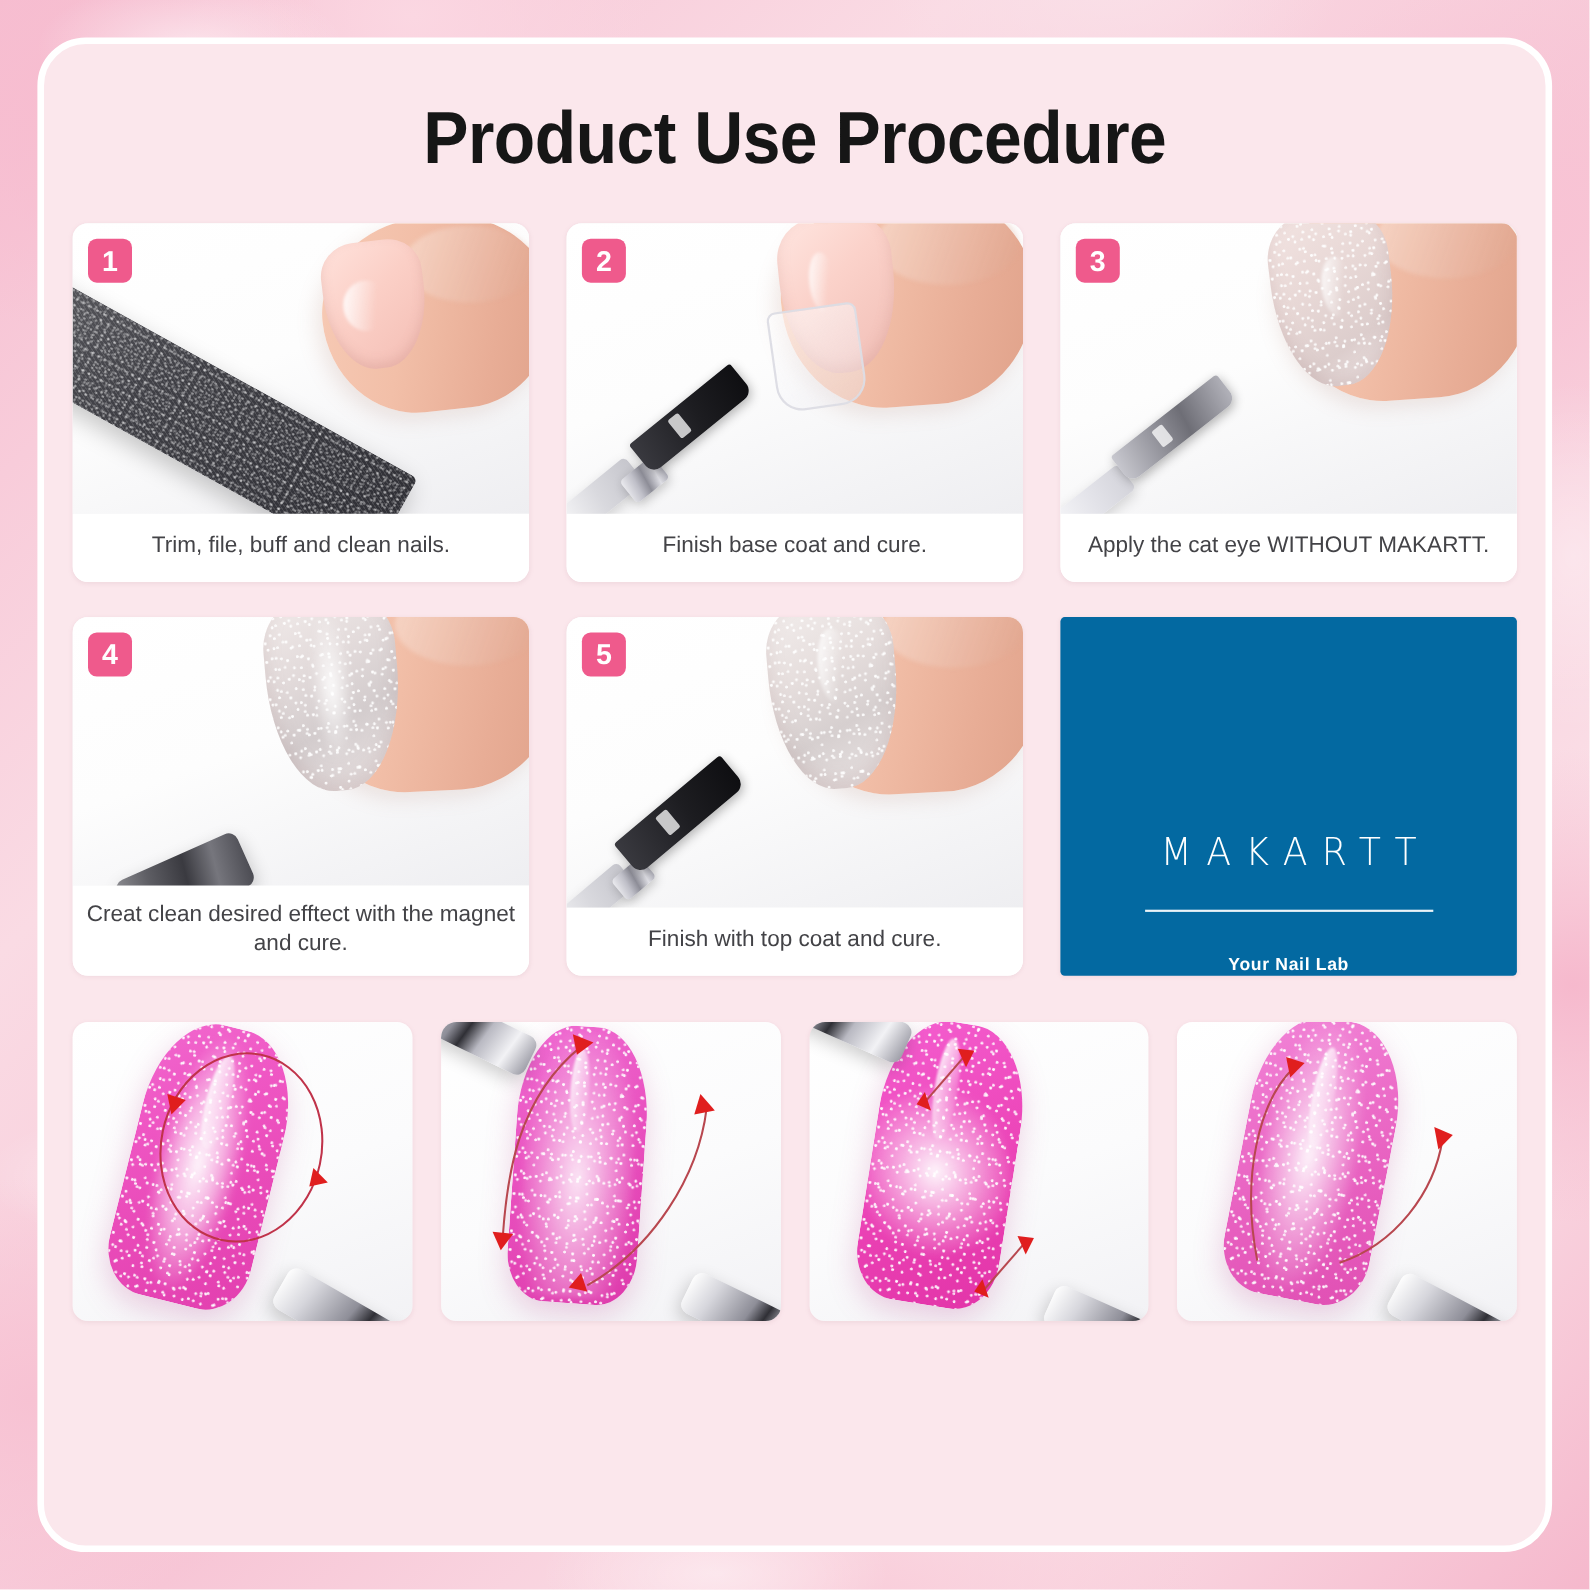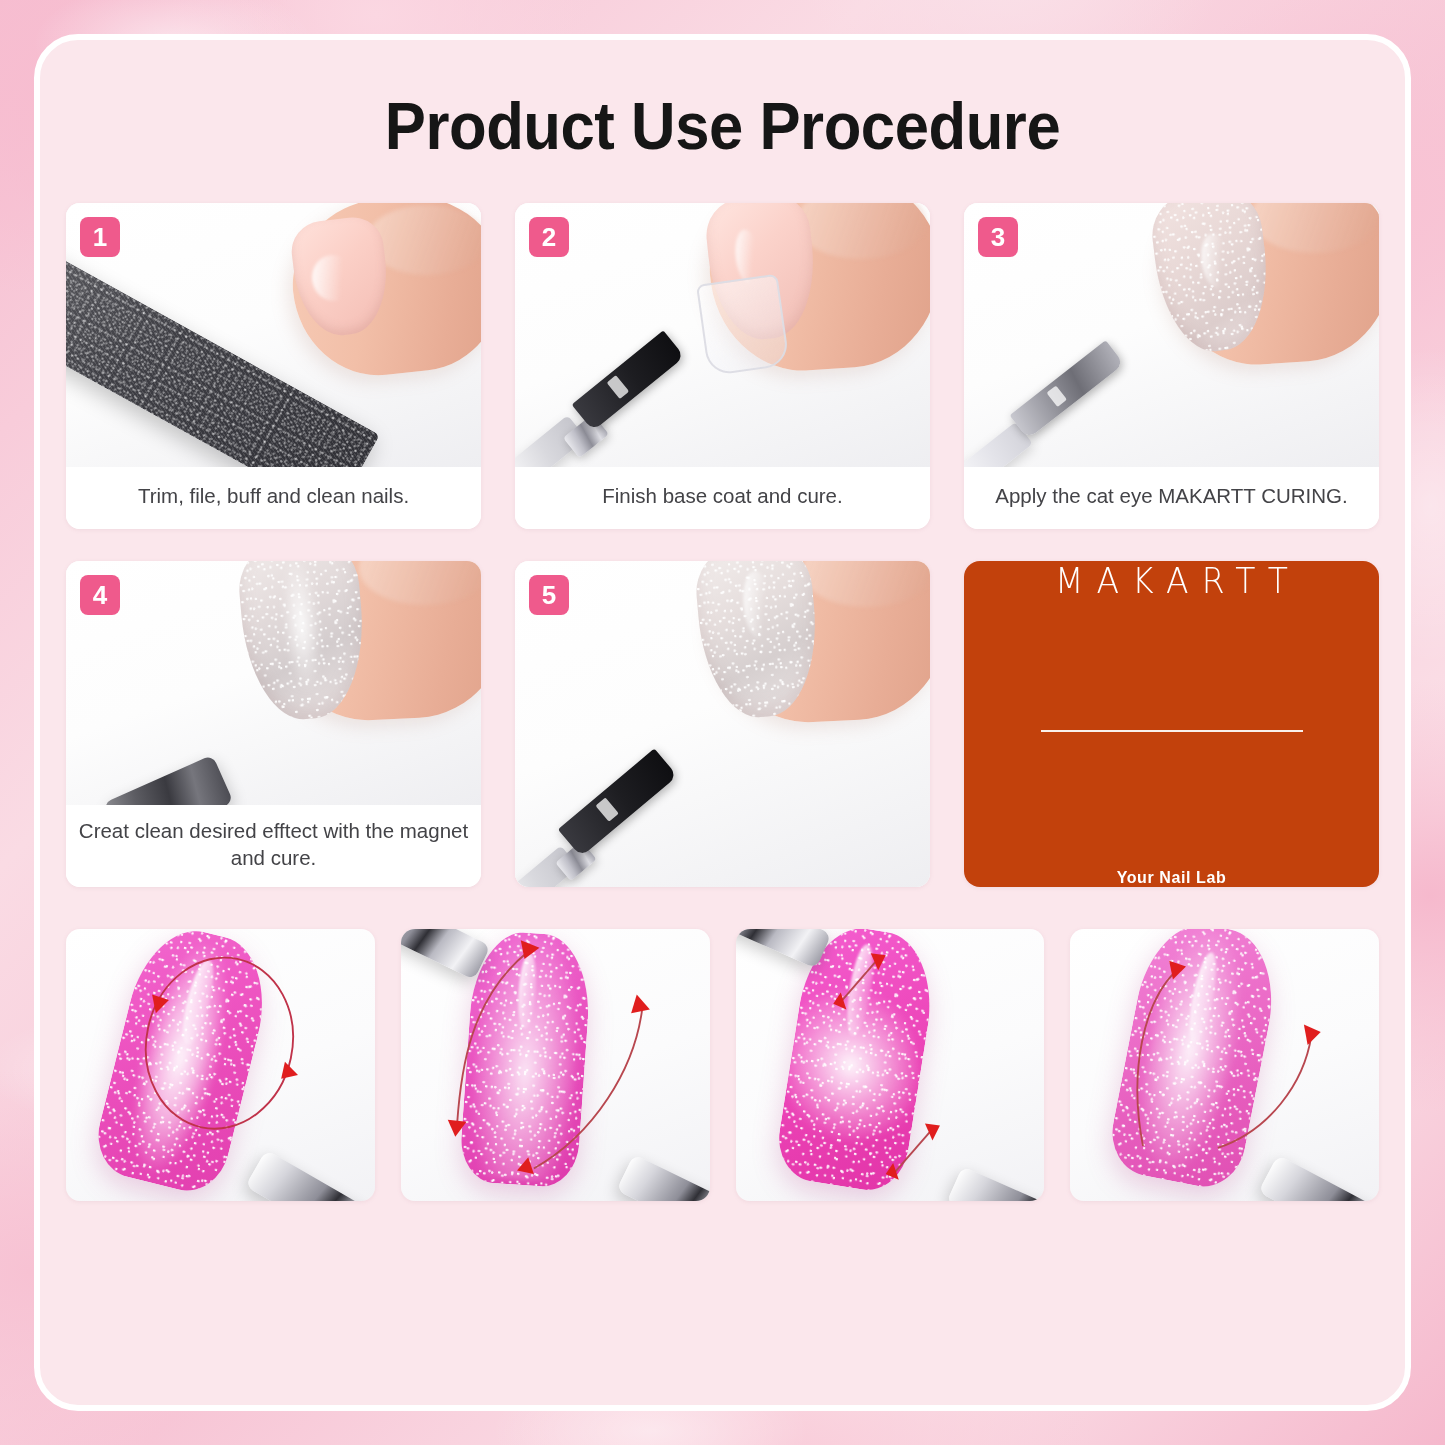--- a/index.html
+++ b/index.html
@@ -235,27 +235,27 @@
     background: linear-gradient(100deg,#ffffff 0%,#d6d6dc 18%,#8e8e98 42%,#2f2f35 52%,#b9b9c2 64%,#f2f2f5 82%,#9a9aa4 100%);
     border-radius: 9px;
     box-shadow: 0 6px 16px rgba(0,0,0,.2);
   }
   .magnet-dark {
     background: linear-gradient(100deg,#8d8d92 0%,#5e5e64 25%,#3a3a40 52%,#76767d 74%,#4a4a51 100%);
   }
 
   
   .brand {
-    background: #c2410c;
-    border-radius: 16px;
+    background: #0369a1;
+    border-radius: 4px;
     height: 326px;
     display: flex;
     flex-direction: column;
     align-items: center;
-    justify-content: space-between;
+    justify-content: flex-end;
     color: #ffffff;
     box-shadow: 0 1px 4px rgba(170,120,140,.13);
   }
   .brand-name {
     font-size: 33px;
     font-weight: 300;
     letter-spacing: 13px;
     text-indent: 13px;
     font-family: "DejaVu Sans", sans-serif;
     transform: scaleY(1.06);
@@ -379,21 +379,21 @@
               <div class="nail-shine" style="left:42%; top:26%; width:24%; height:34%;"></div>
             </div>
 
             <div class="brush-handle" style="left:6px; bottom:-26px; width:80px; height:28px; transform:rotate(-38deg); transform-origin:left bottom; background:linear-gradient(100deg,#f8f8fa,#e4e4ea 50%,#d2d2d9);"></div>
             <div class="brush-bristle" style="left:64px; bottom:28px; width:122px; height:30px; transform:rotate(-38deg); transform-origin:left bottom; background:linear-gradient(100deg,#c9c9d0 0%,#9b9ba3 30%,#6e6e76 60%,#b4b4bc 100%);">
             </div>
             <div class="glitter" style="left:64px; bottom:28px; width:122px; height:30px; transform:rotate(-38deg); transform-origin:left bottom; inset:auto;"></div>
           </div>
           <div class="badge">3</div>
         </div>
-        <div class="caption">Apply the cat eye MAKARTT CURING.</div>
+        <div class="caption">Apply the cat eye WITHOUT MAKARTT.</div>
       </div>
 
       <div class="card tall">
         <div class="photo">
           <div class="scene">
             <div class="bg-studio"></div>
             <div class="finger" style="right:-28px; top:-42px; width:236px; height:200px; transform:rotate(-3deg);"></div>
             <div class="knuckle" style="right:-10px; top:-30px; width:132px; height:74px;"></div>
 
             <div class="nail" style="right:118px; top:-18px; width:120px; height:176px; transform:rotate(-5deg); background:linear-gradient(155deg,#f2eceb 0%,#e3dbdb 34%,#d3cccd 62%,#ebe4e4 100%); box-shadow:inset 0 -8px 16px rgba(170,140,140,.28);">
@@ -417,20 +417,21 @@
             <div class="nail" style="right:114px; top:-14px; width:116px; height:170px; transform:rotate(-5deg); background:linear-gradient(155deg,#f3eeed 0%,#e6dedd 36%,#d6cfcf 64%,#ece6e6 100%); box-shadow:inset 0 -8px 16px rgba(170,140,140,.26);">
               <div class="glitter"></div>
               <div class="nail-shine" style="left:40%; top:14%; width:24%; height:40%;"></div>
             </div>
             <div class="brush-handle" style="left:4px; bottom:-30px; width:78px; height:28px; transform:rotate(-40deg); transform-origin:left bottom;"></div>
             <div class="brush-silver" style="left:44px; bottom:14px; width:34px; height:24px; transform:rotate(-40deg);"></div>
             <div class="brush-bristle" style="left:66px; bottom:30px; width:126px; height:36px; transform:rotate(-40deg); transform-origin:left bottom;"></div>
           </div>
           <div class="badge">5</div>
         </div>
+        <div class="caption">Finish with top coat and cure.</div>
       </div>
 
       <div class="brand">
         <div class="brand-name">MAKARTT</div>
         <div class="brand-rule"></div>
         <div class="brand-tag">Your Nail Lab</div>
       </div>
 
     </div>
 

